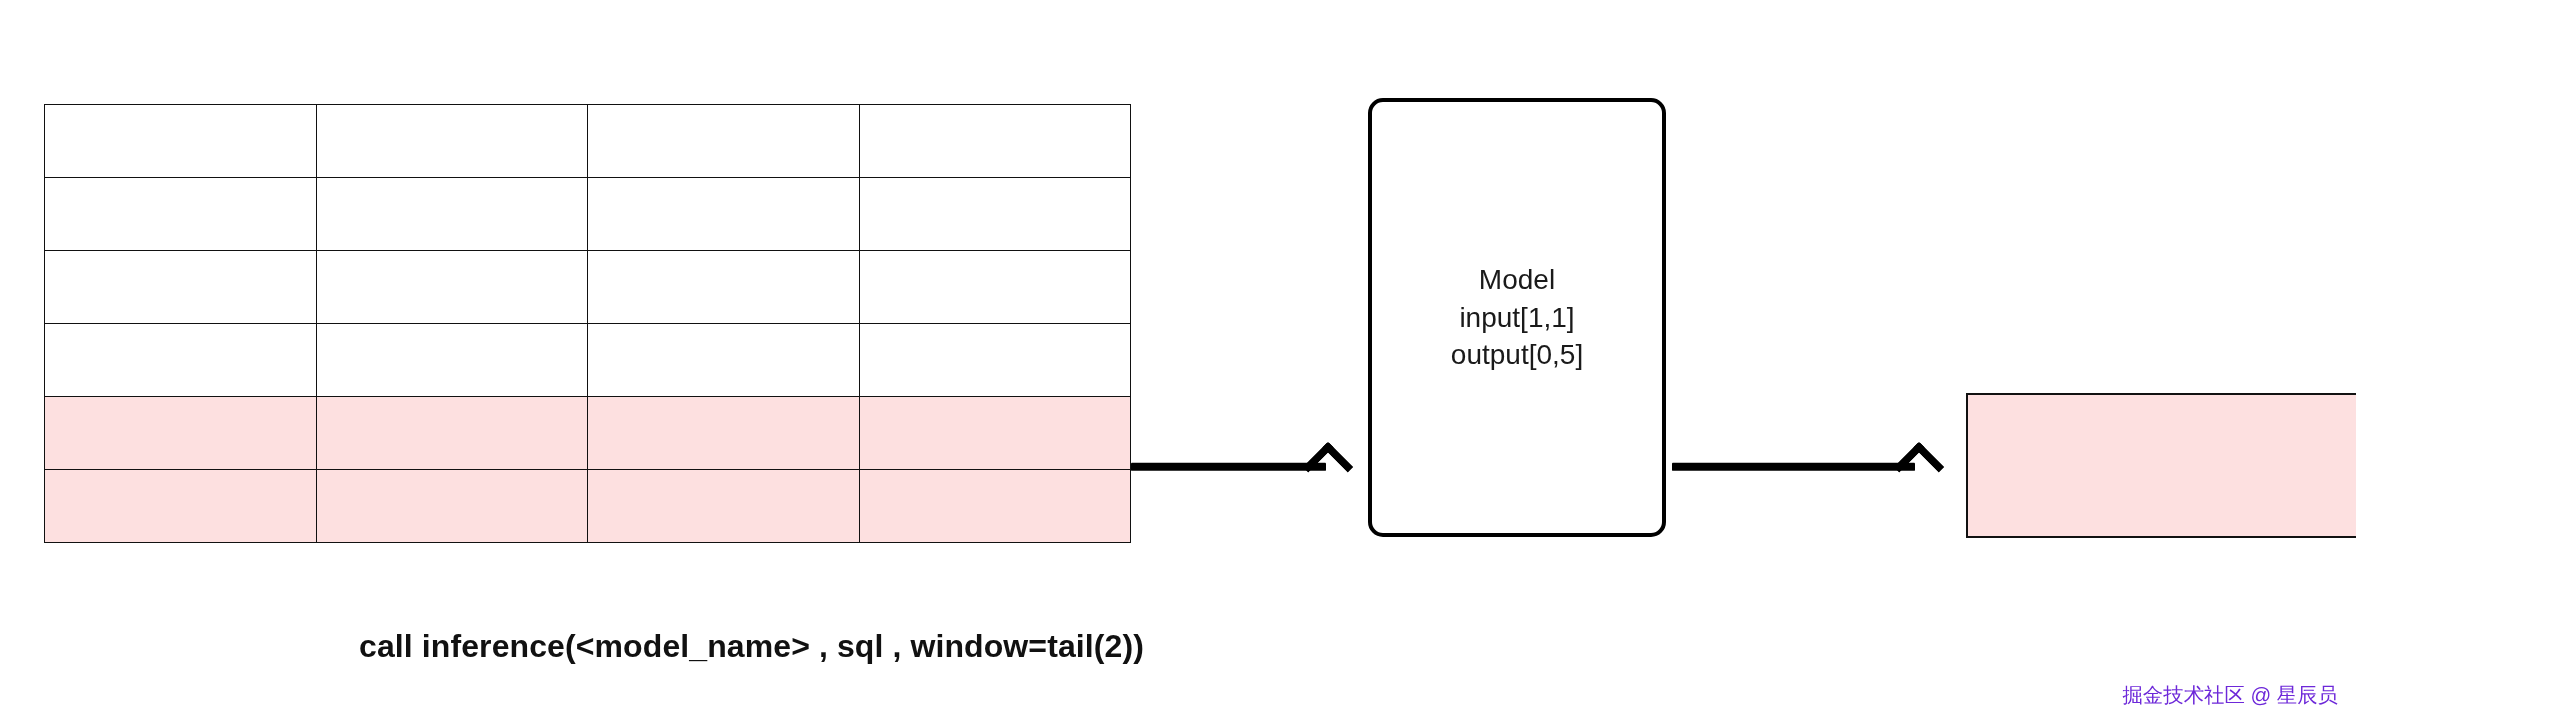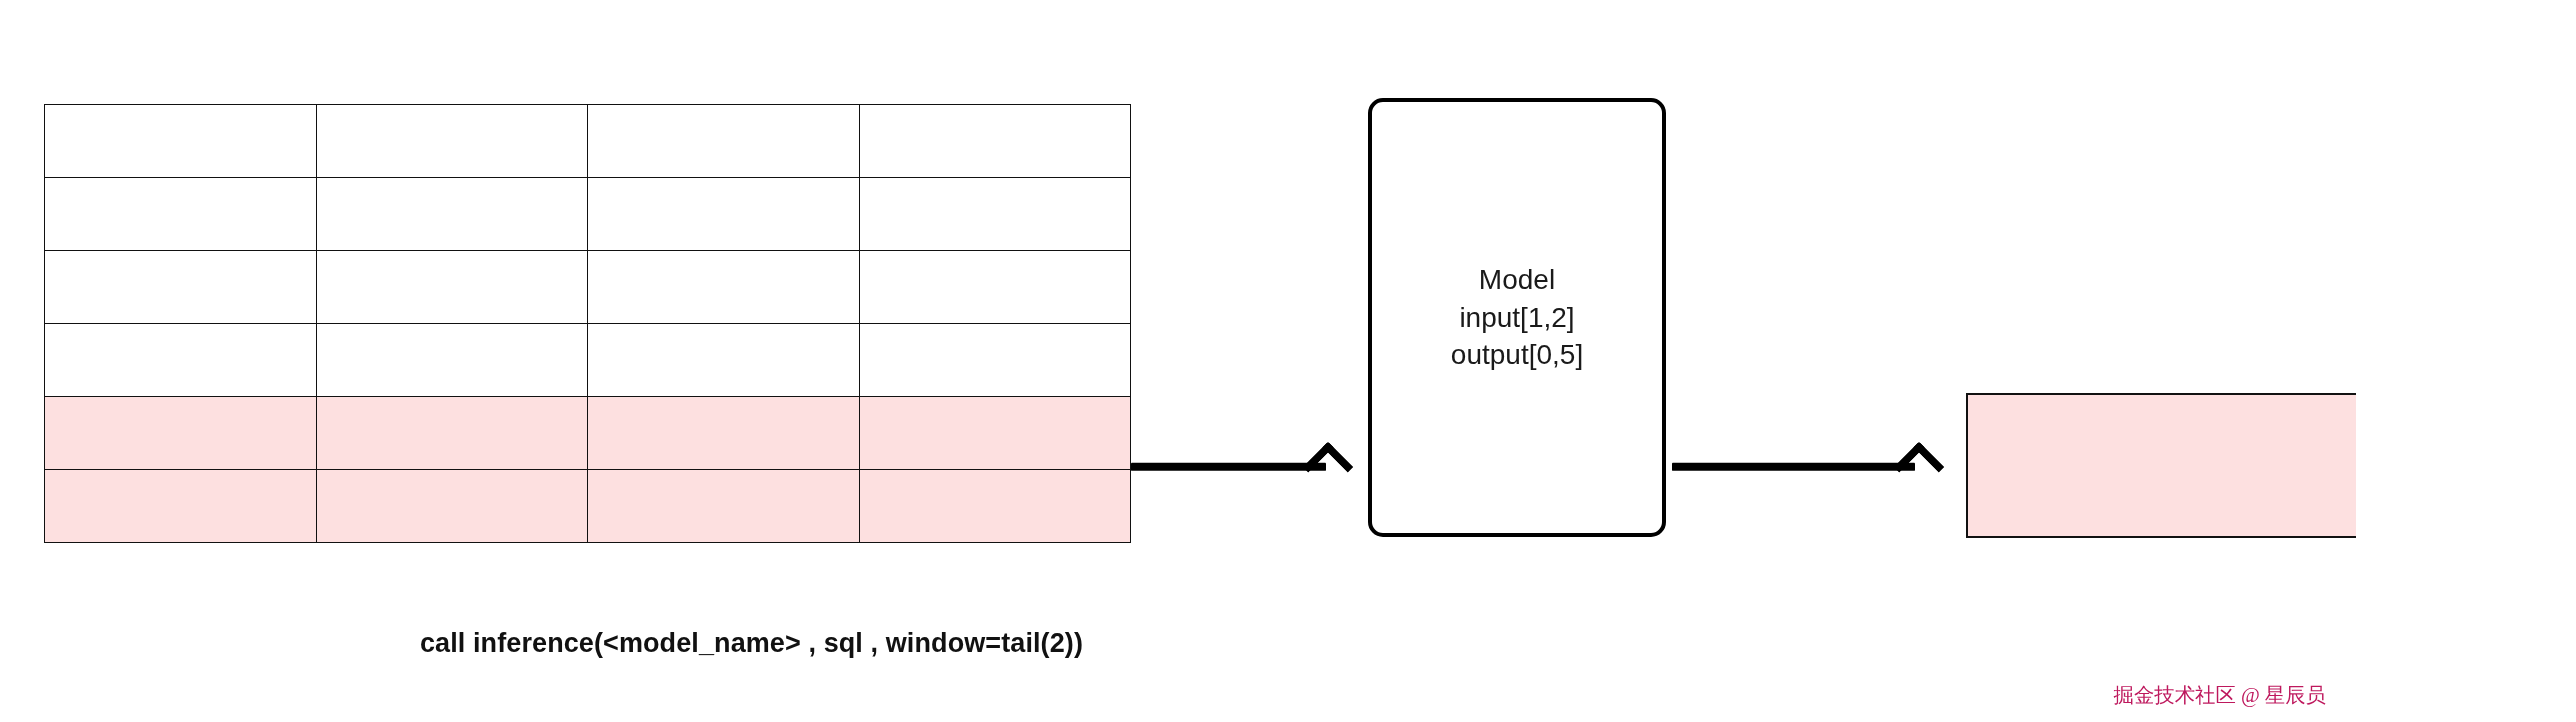--- a/index.html
+++ b/index.html
@@ -114,35 +114,35 @@
     background: #fde0e0;
   }
 
   
   #caption {
     position: absolute;
     left: 0;
     top: 628px;
     width: 1503px;
     text-align: center;
-    font-size: 27px;
+    font-size: 32px;
     font-weight: bold;
     color: #111111;
     letter-spacing: 0.1px;
     white-space: nowrap;
   }
 
   
   #watermark {
     position: absolute;
-    right: 30px;
+    right: 18px;
     bottom: 13px;
     font-size: 20.4px;
-    color: #be185d;
-    font-family: Liberation Serif, serif;
+    color: #6d28d9;
+    font-family: Liberation Sans, sans-serif;
     white-space: nowrap;
   }
 </style>
 </head>
 <body>
 
 <div id="canvas">
 
   <table id="input-table" class="data-table">
     <tbody>
@@ -185,21 +185,21 @@
     </tbody>
   </table>
 
   <div id="arrow-table-to-model" class="arrow">
     <div class="shaft"></div>
     <div class="head"></div>
   </div>
 
   <div id="model-box">
     <div class="line">Model</div>
-    <div class="line">input[1,2]</div>
+    <div class="line">input[1,1]</div>
     <div class="line">output[0,5]</div>
   </div>
 
   <div id="arrow-model-to-output" class="arrow">
     <div class="shaft"></div>
     <div class="head"></div>
   </div>
 
   <div id="output-box"></div>
 

